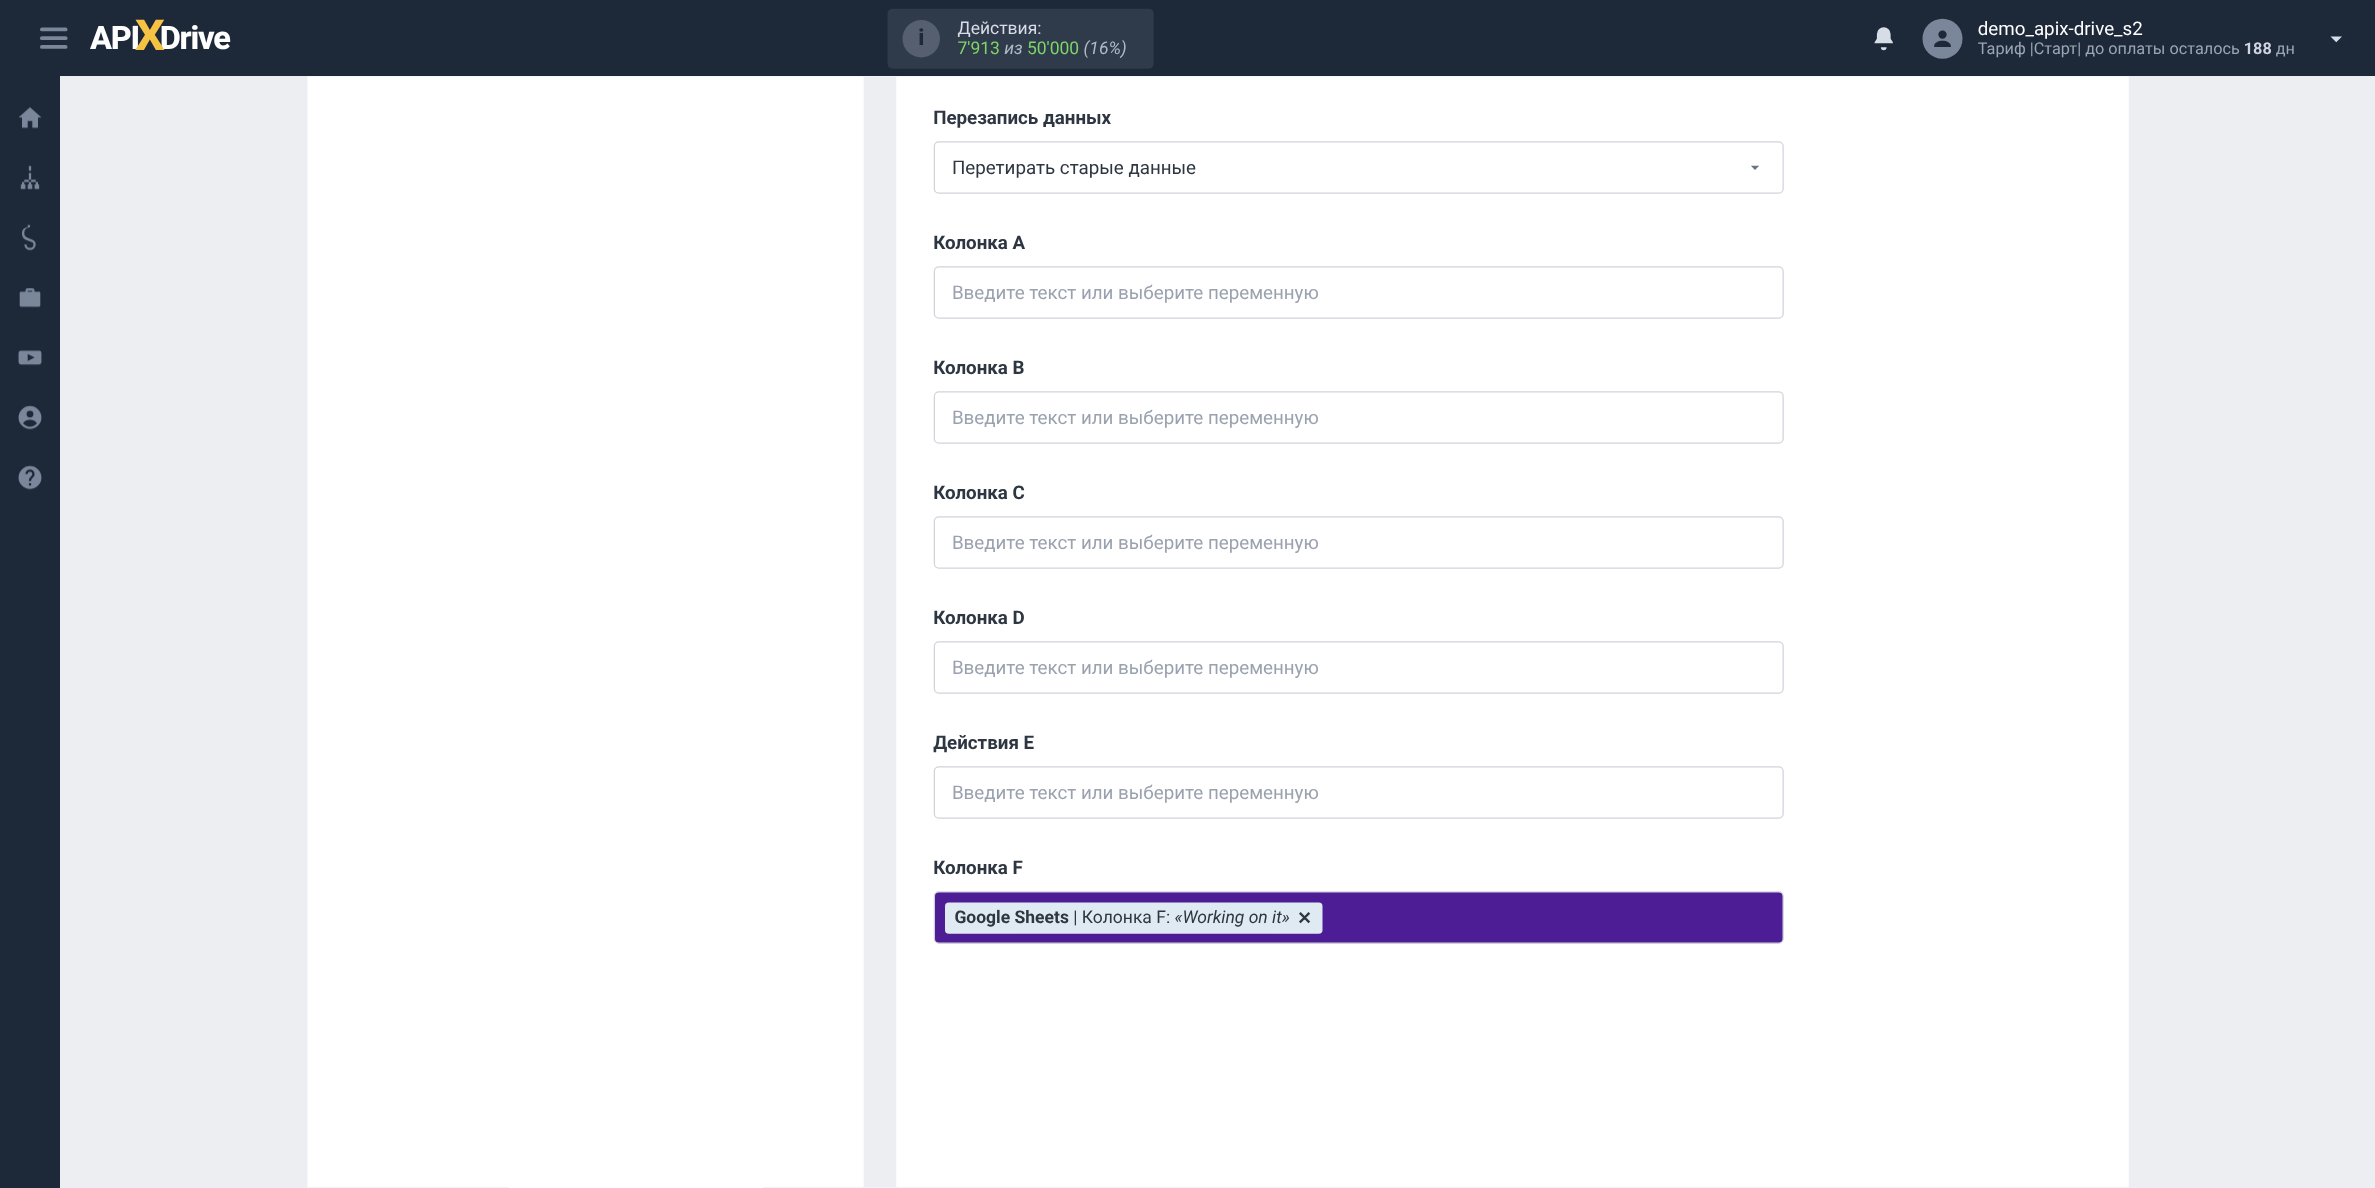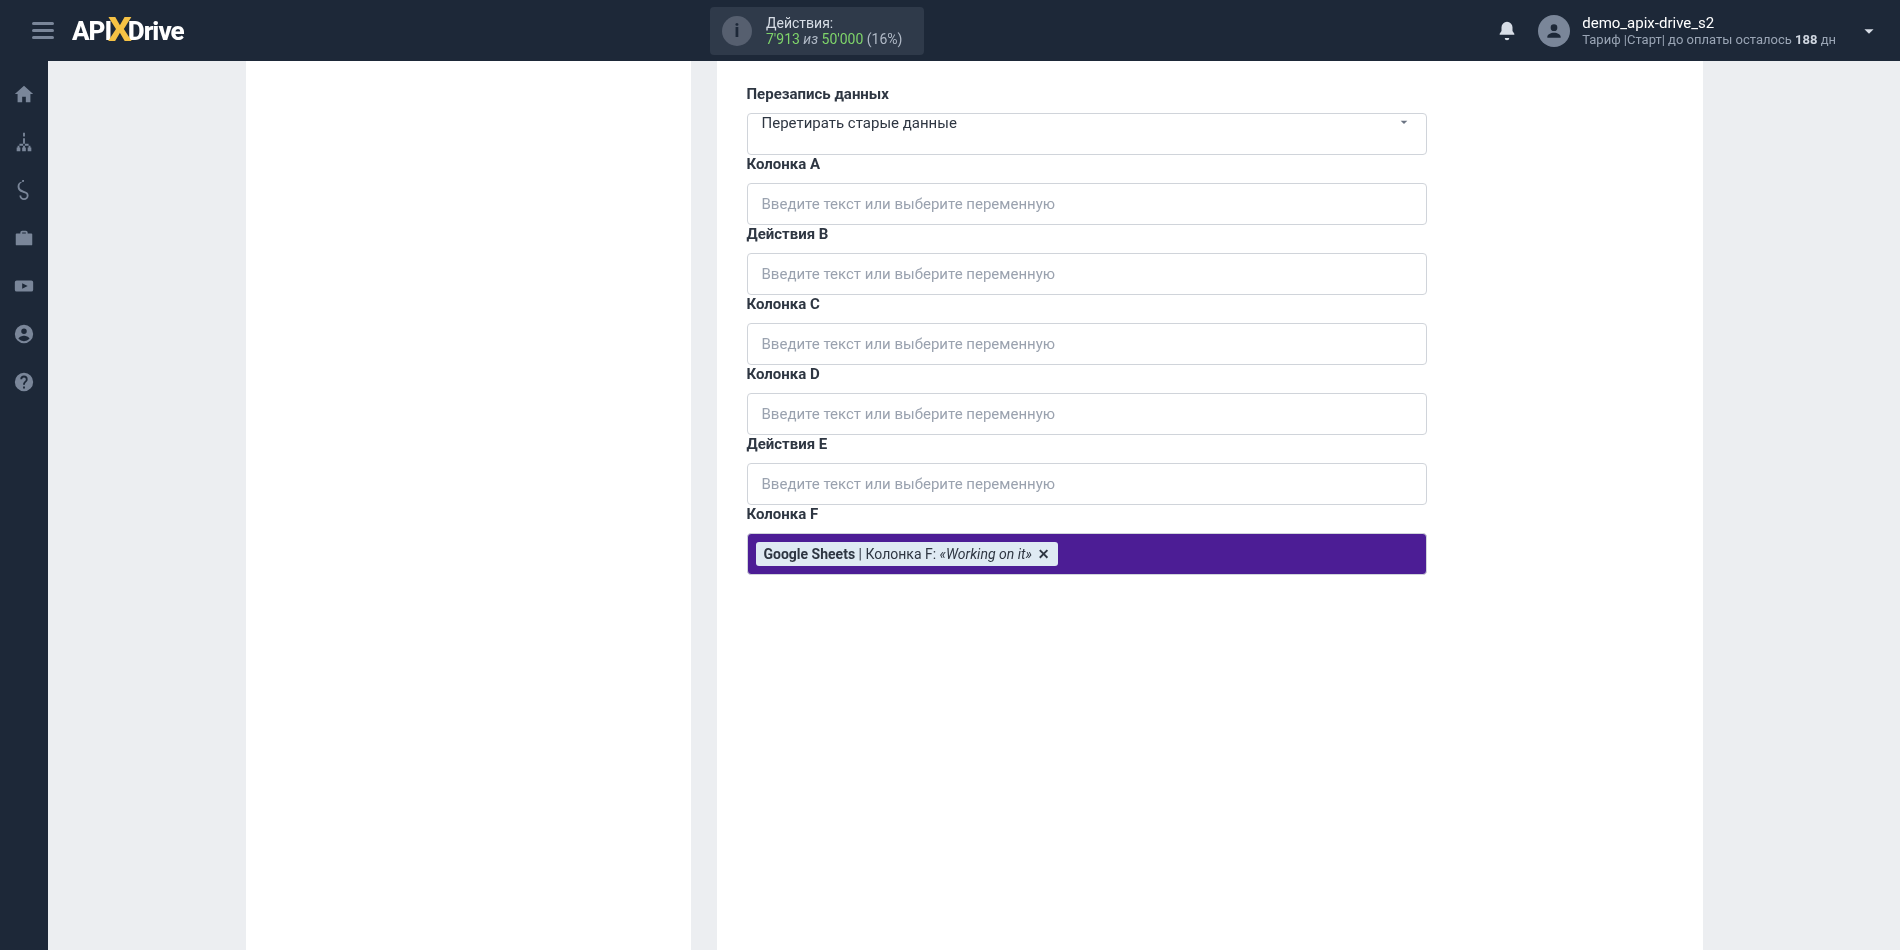--- a/index.html
+++ b/index.html
@@ -8,41 +8,41 @@
 .ham{display:flex;flex-direction:column;gap:4px;margin-right:18px;cursor:pointer}
 .ham span{width:22px;height:3px;background:#7a8699;border-radius:2px}
 .logo{font-size:26px;font-weight:800;letter-spacing:-1px;display:flex;align-items:center;color:#fff}
 .logo .x{color:#f6c244;font-size:34px;font-weight:800;transform:scaleX(1.1) translateY(-2px);margin:0 -2px}
 .actions-pill{position:absolute;left:710px;height:48px;background:#2f3a4a;border-radius:4px;padding:6px 22px 6px 12px;display:flex;align-items:center;gap:14px}
 .info-circ{width:30px;height:30px;border-radius:50%;background:#565f6f;display:flex;align-items:center;justify-content:center;color:#1d2838;font-weight:800;font-size:18px}
 .act-text .t1{font-size:14px;color:#d7dde6}
 .act-text .t2{font-size:14px}
 .act-text .t2 .g{color:#7fd46a}
 .act-text .t2 .w{color:#b0b9c6;font-style:italic}
-.act-text .t2 .p{color:#b0b9c6;}
+.act-text .t2 .p{color:#b0b9c6;font-style:italic}
 .hdr-icons{position:absolute;right:20px;display:flex;align-items:center;gap:20px}
 .icon-btn{width:22px;height:22px;color:#d7dde6;cursor:pointer}
 .icon-btn svg{width:100%;height:100%;fill:currentColor}
 .user-box{display:flex;align-items:center;gap:12px}
 .avatar-circ{width:32px;height:32px;border-radius:50%;background:#7a8699;display:flex;align-items:center;justify-content:center}
 .avatar-circ svg{width:20px;height:20px;fill:#1d2838}
 .user-text .u1{font-size:15px;color:#fff}
 .user-text .u2{font-size:13px;color:#9aa5b5}
 .user-text .u2 b{color:#cfd6e0;font-weight:700}
 .chev{margin-left:10px}
 .sidebar{position:fixed;left:0;top:61px;bottom:0;width:48px;background:#1d2838;display:flex;flex-direction:column;align-items:center;padding-top:22px;gap:26px}
 .sidebar .sicon{width:22px;height:22px;color:#7a8699;cursor:pointer}
 .sidebar .sicon svg{width:100%;height:100%;fill:currentColor}
 .workspace{position:absolute;left:48px;right:0;top:61px;bottom:0;background:#eceef1;overflow:hidden}
 .content-wrap{height:100%;display:flex;justify-content:center}
 .left-panel{width:445px;background:#fff;height:100%}
 .right-panel{width:1012px;background:#fff;height:100%;padding:24px 0 0 30px;border-left:26px solid #eceef1}
-.field-block{max-width:680px}
+.field-block{margin-bottom:30px;max-width:680px}
 .field-label{font-size:15px;font-weight:700;color:#2e3642;margin-bottom:10px}
-.select-box{height:42px;border:1px solid #d0d4da;border-radius:4px;padding:0 14px;display:flex;justify-content:space-between;cursor:pointer;background:#fff}
+.select-box{height:42px;border:1px solid #d0d4da;border-radius:4px;padding:0 14px;display:flex;align-items:center;justify-content:space-between;cursor:pointer;background:#fff}
 .select-box span{font-size:15px;color:#2e3642}
 .select-box svg{width:16px;height:16px;fill:#6b7483}
 .inp{height:42px;width:100%;border:1px solid #d0d4da;border-radius:4px;padding:12px 14px;font-size:15px;color:#2e3642;background:#fff}
 .inp::placeholder{color:#9aa2af}
 .tag-box{min-height:42px;width:100%;border:1px solid #d0d4da;border-radius:4px;padding:6px 8px;display:flex;align-items:center;background:#4c1d95}
 .tag{background:#dfeaf3;border-radius:3px;padding:4px 8px;font-size:14px;color:#2e3642;display:flex;align-items:center;gap:6px}
 .tag b{font-weight:700}
 .tag i{font-style:italic;color:#2e3642}
 .tag .x{font-weight:700;color:#2e3642;cursor:pointer;font-size:14px}
 </style>
@@ -136,21 +136,21 @@
             </svg>
         </div>
       </div>
 
       <div class="field-block">
         <div class="field-label">Колонка A</div>
         <input class="inp" placeholder="Введите текст или выберите переменную" style="">
       </div>
 
       <div class="field-block">
-        <div class="field-label">Действия B</div>
+        <div class="field-label">Колонка B</div>
         <input class="inp" placeholder="Введите текст или выберите переменную" style="">
       </div>
 
       <div class="field-block">
         <div class="field-label">Колонка C</div>
         <input class="inp" placeholder="Введите текст или выберите переменную" style="">
       </div>
 
       <div class="field-block">
         <div class="field-label">Колонка D</div>

